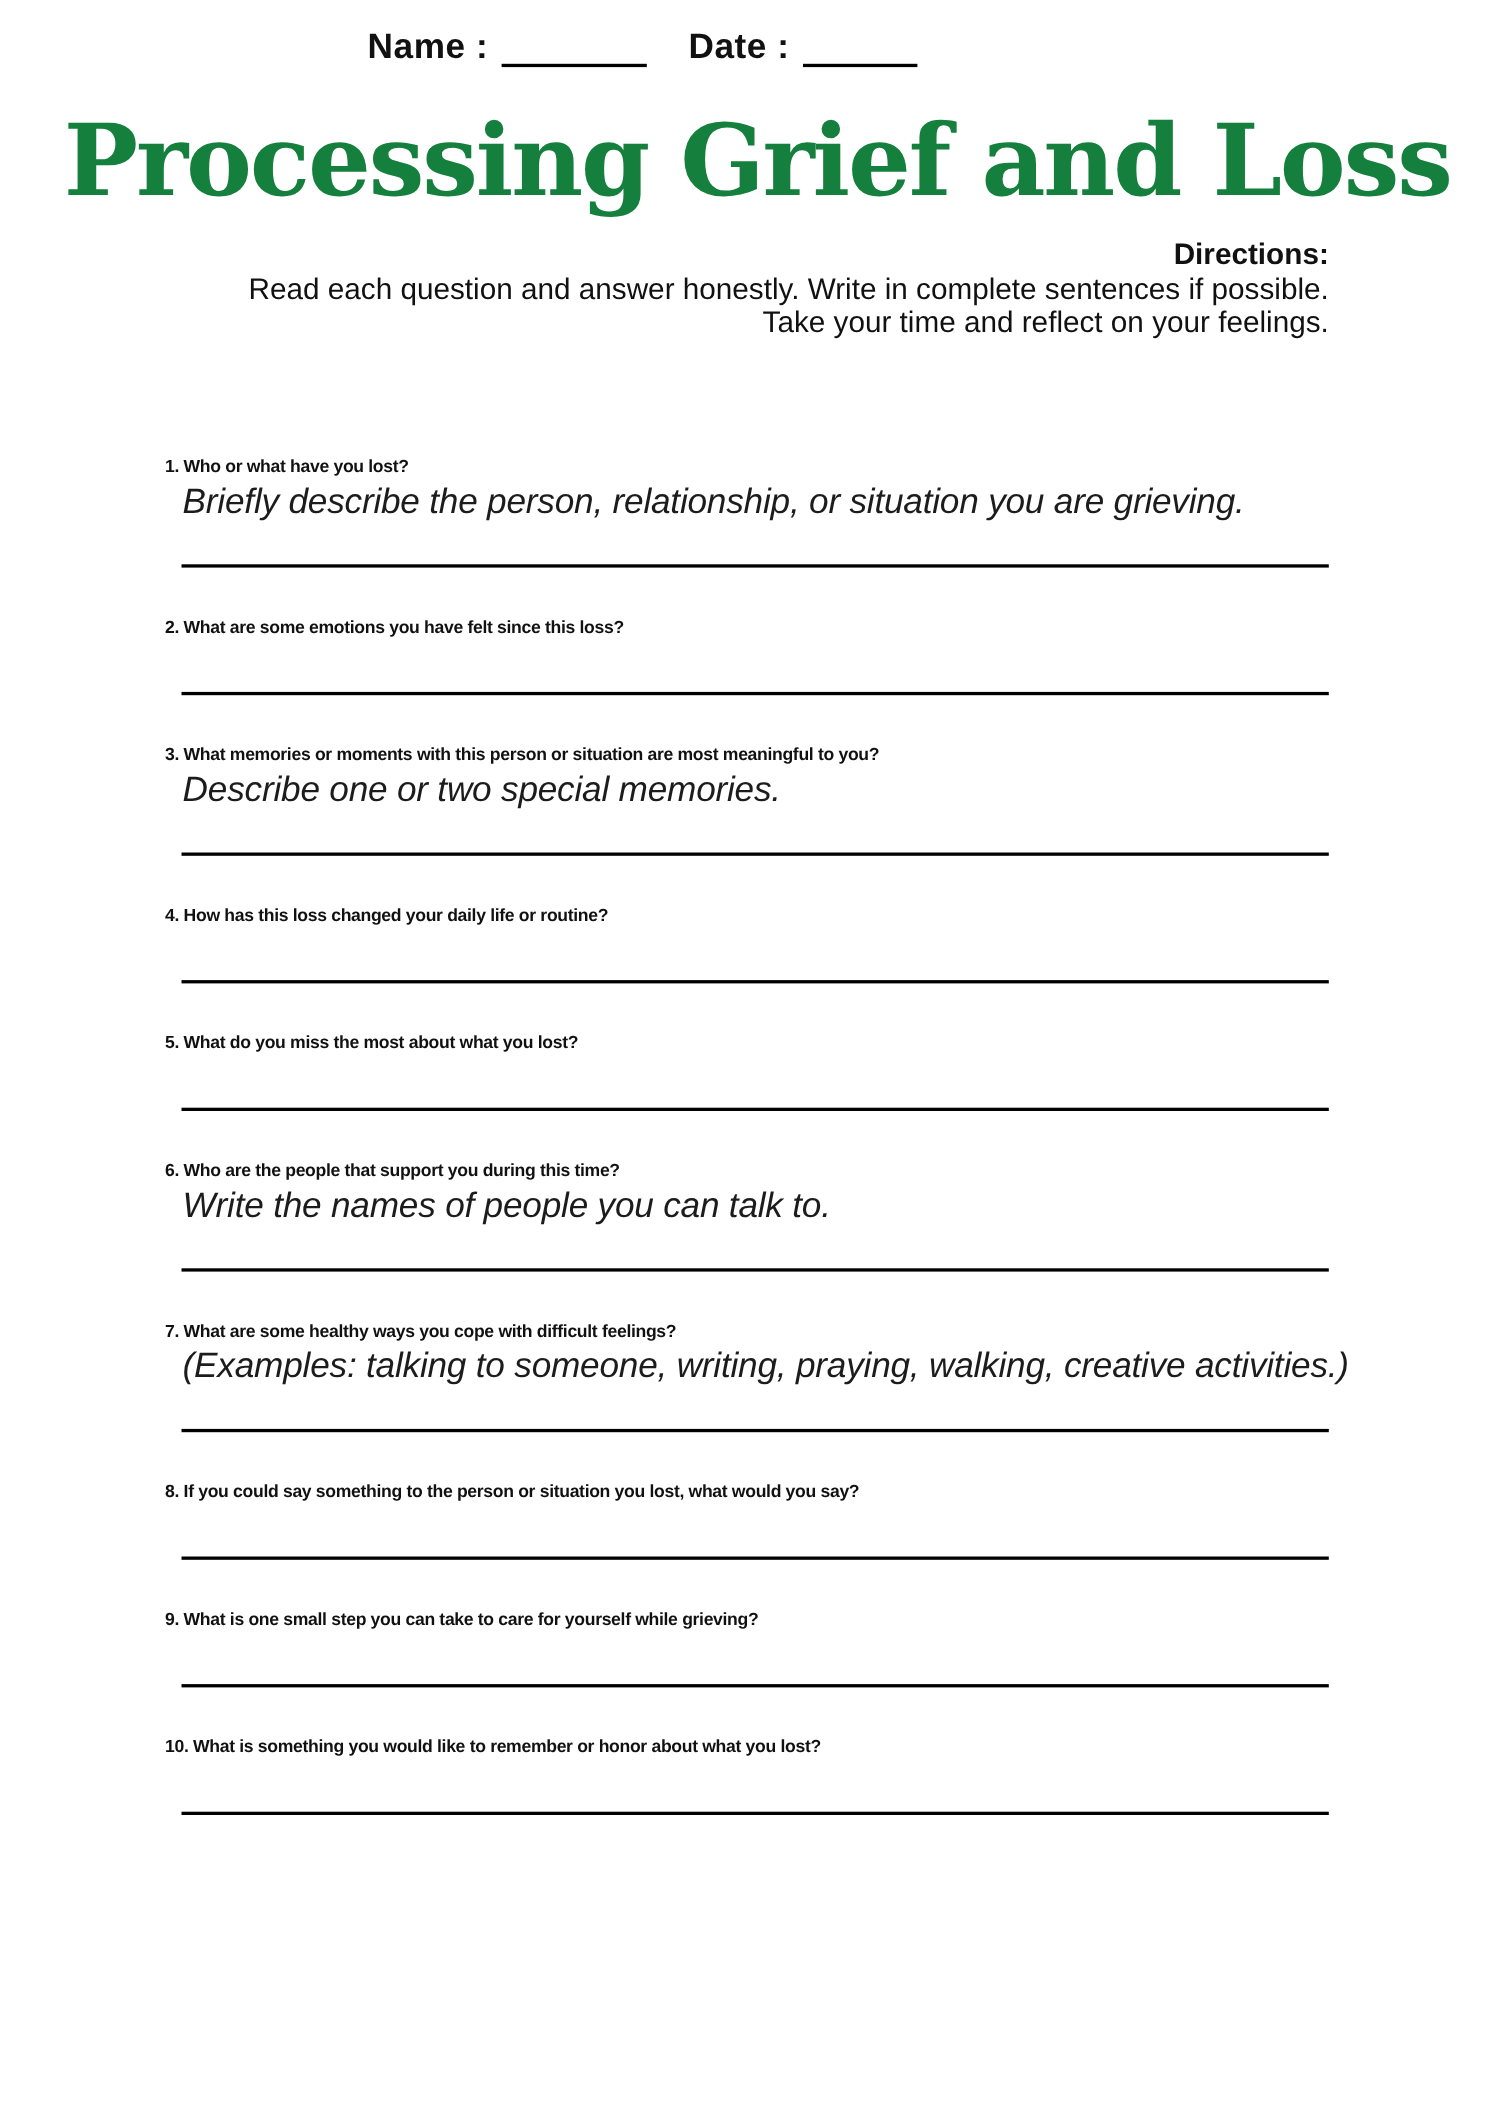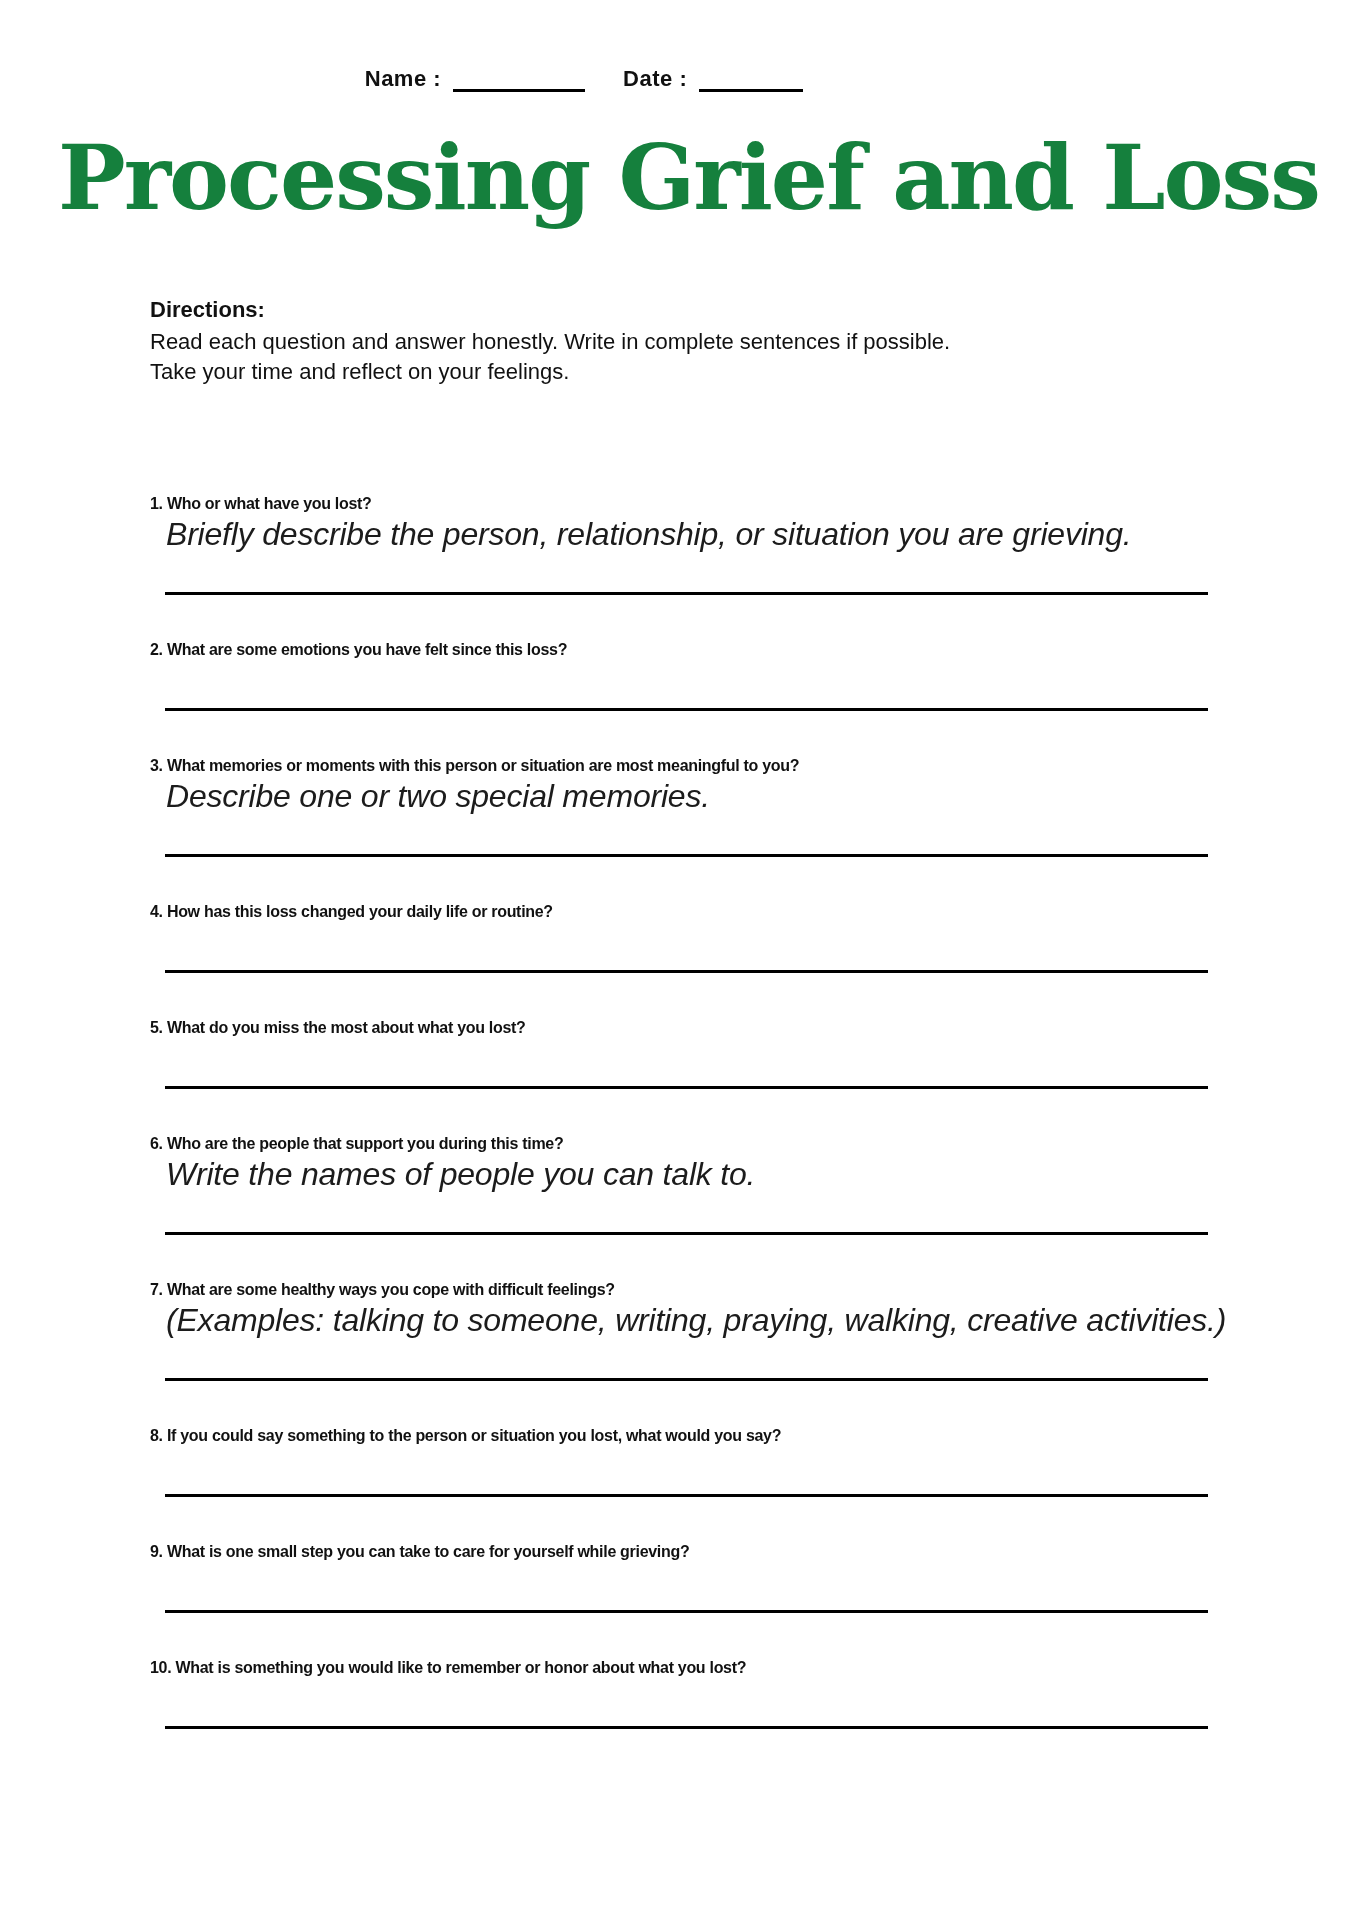--- a/index.html
+++ b/index.html
@@ -17,26 +17,26 @@
     overflow:hidden;
   }
   .page{
     width:1358px;
     height:1920px;
     padding:0 150px;
     background:var(--bg);
   }
   
   .name-date-row{
-    padding-top:60px;
+    padding-top:24px;
     display:flex;
     justify-content:center;
     gap:38px;
     transform:translateX(-95px);
-    font-size:22px;
+    font-size:32px;
     font-weight:bold;
     letter-spacing:0.5px;
   }
   .nd-group{display:flex;align-items:flex-end;}
   .blank{
     display:inline-block;
     border-bottom:3px solid var(--line);
     height:32px;
     margin-left:12px;
   }
@@ -51,23 +51,23 @@
     font-weight:bold;
     font-size:90px;
     line-height:1.1;
     letter-spacing:-2px;
     color:#15803d;
     white-space:nowrap;
   }
 
   
   .directions{
-    margin-top:68px;
-    text-align:left;
-    font-size:22px;
+    margin-top:20px;
+    text-align:right;
+    font-size:27px;
     line-height:30px;
   }
   .directions .dir-heading{
     font-weight:bold;
     margin-bottom:2px;
   }
   .directions .dir-line{white-space:nowrap;}
 
   
   .question-list{

